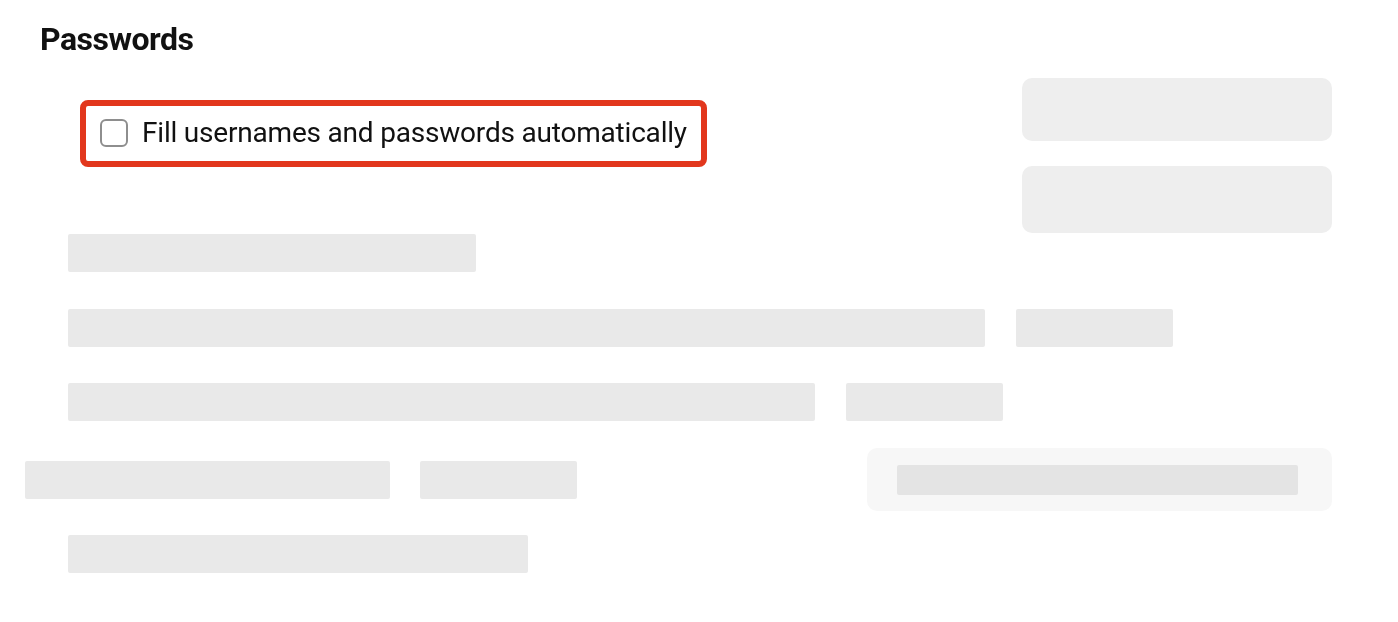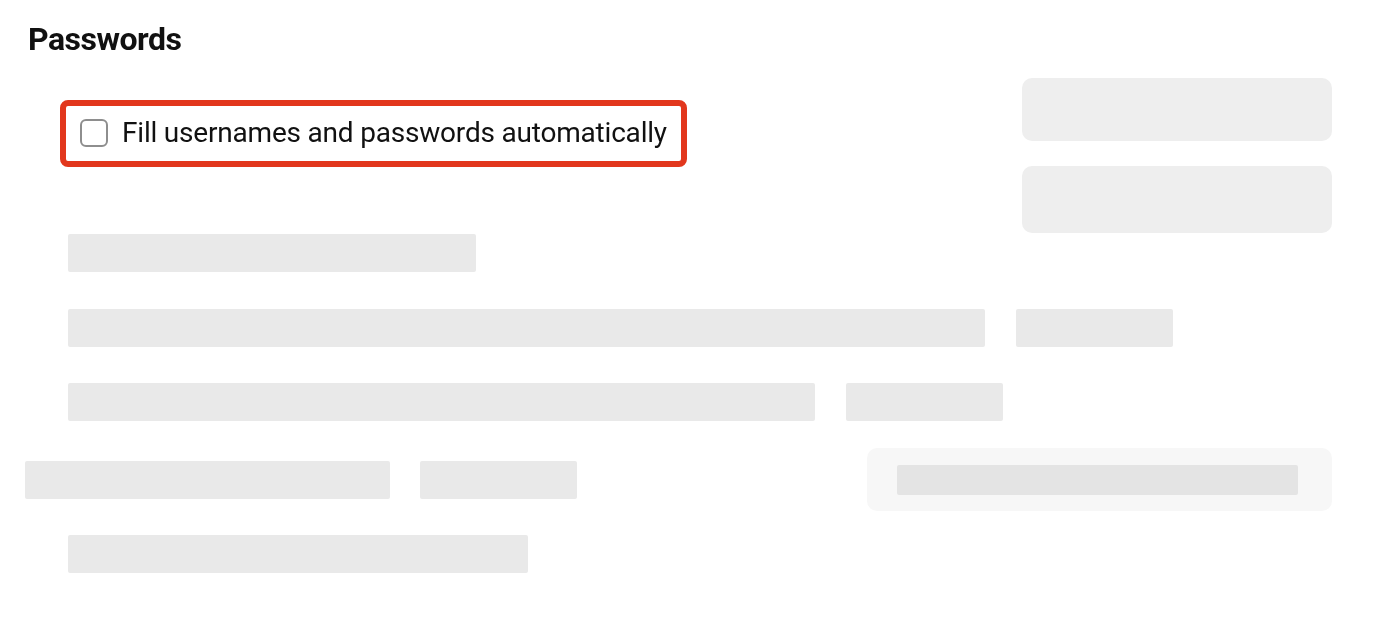--- a/index.html
+++ b/index.html
@@ -9,21 +9,21 @@
     width: 1398px;
     height: 622px;
     background: #fff;
     font-family: -apple-system, BlinkMacSystemFont, "Segoe UI", Roboto, "Helvetica Neue", Arial, sans-serif;
     color: #111;
   }
   .container {
     position: relative;
     width: 1398px;
     height: 622px;
-    padding: 20px 28px;
+    padding: 20px 40px;
   }
   .section-title {
     font-size: 32px;
     font-weight: 700;
     margin: 0 0 24px 0;
     letter-spacing: -0.5px;
   }
 
   .row {
     display: flex;
@@ -52,21 +52,21 @@
     margin-left: 14px;
     letter-spacing: -0.2px;
   }
 
   .highlight-box {
     border: 6px solid #e2371d;
     border-radius: 8px;
     padding: 10px 14px 12px 14px;
     display: inline-flex;
     align-items: center;
-    margin-left: 32px;
+    margin-left: 40px;
     margin-top: 18px;
   }
 
   .placeholder {
     background: #e9e9e9;
     border-radius: 2px;
   }
   .placeholder.rounded {
     border-radius: 10px;
     background: #eeeeee;

